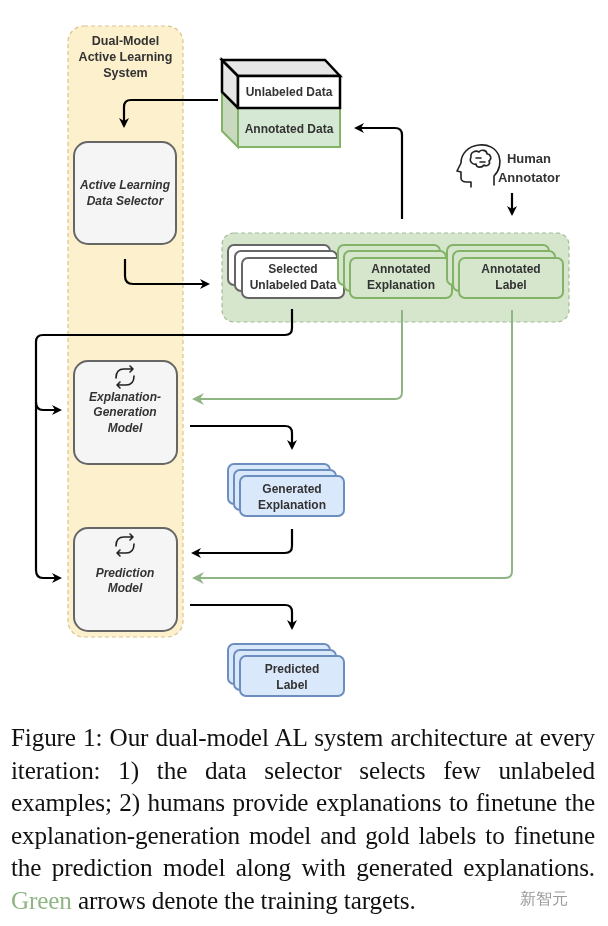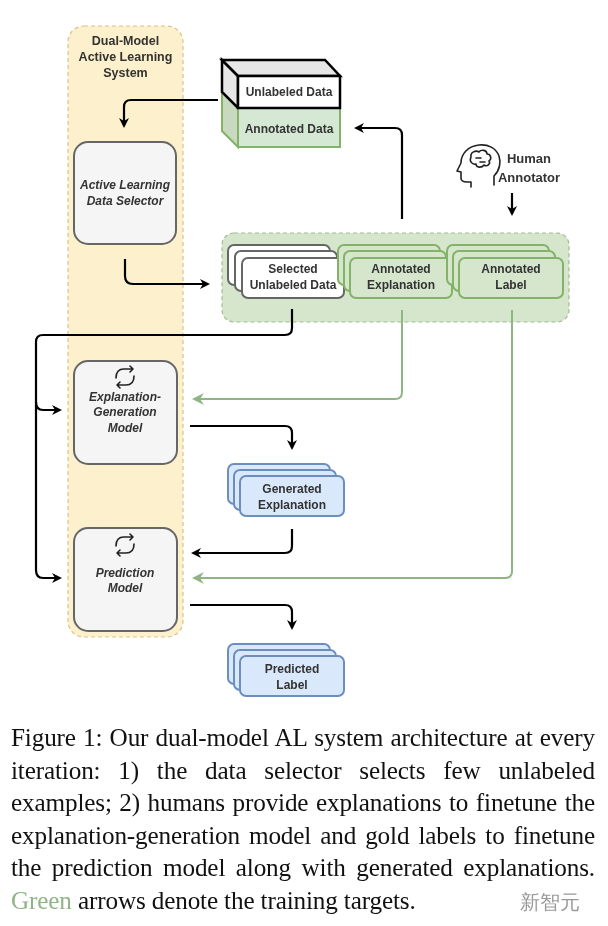--- a/index.html
+++ b/index.html
@@ -8,21 +8,21 @@
     .lbl { font-family: "Liberation Sans", sans-serif; font-weight: bold; fill: #333333; }
     .lbl-it { font-style: italic; }
     .caption {
       position: absolute; left: 11px; top: 722px; width: 584px;
       font-family: Liberation Serif, serif; font-size: 25.2px; line-height: 32.6px;
       color: #111111; text-align: justify; letter-spacing: -0.15px;
     }
     .caption .green { color: #8fb585; }
     .watermark {
       position: absolute; left: 518px; top: 889px;
-      font-family: "DejaVu Sans", sans-serif; font-size: 20px; color: #9a9a9a;
+      font-family: "DejaVu Sans", sans-serif; font-size: 16px; color: #9a9a9a;
       background: rgba(255,255,255,0.75); padding: 0 2px;
     }
   </style>
 </head>
 <body>
 
 <svg id="diagram" width="608" height="715" viewBox="0 0 608 715">
   <defs>
     <marker id="ah-black" markerWidth="10" markerHeight="10" refX="8" refY="5" orient="auto" markerUnits="userSpaceOnUse">
       <path d="M0,0 L10,5 L0,10 L3,5 Z" fill="#000"></path>

